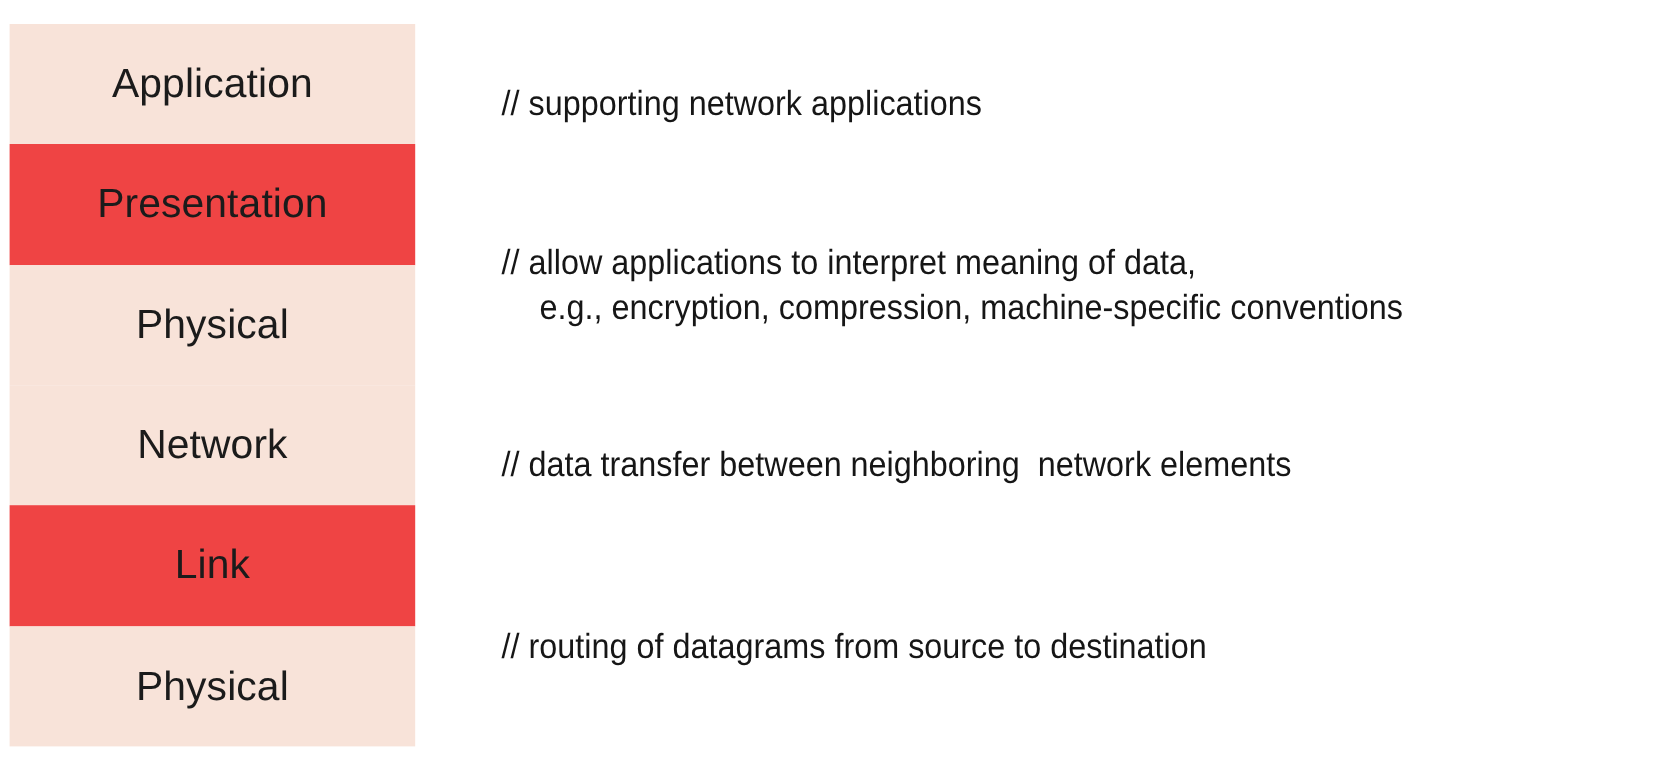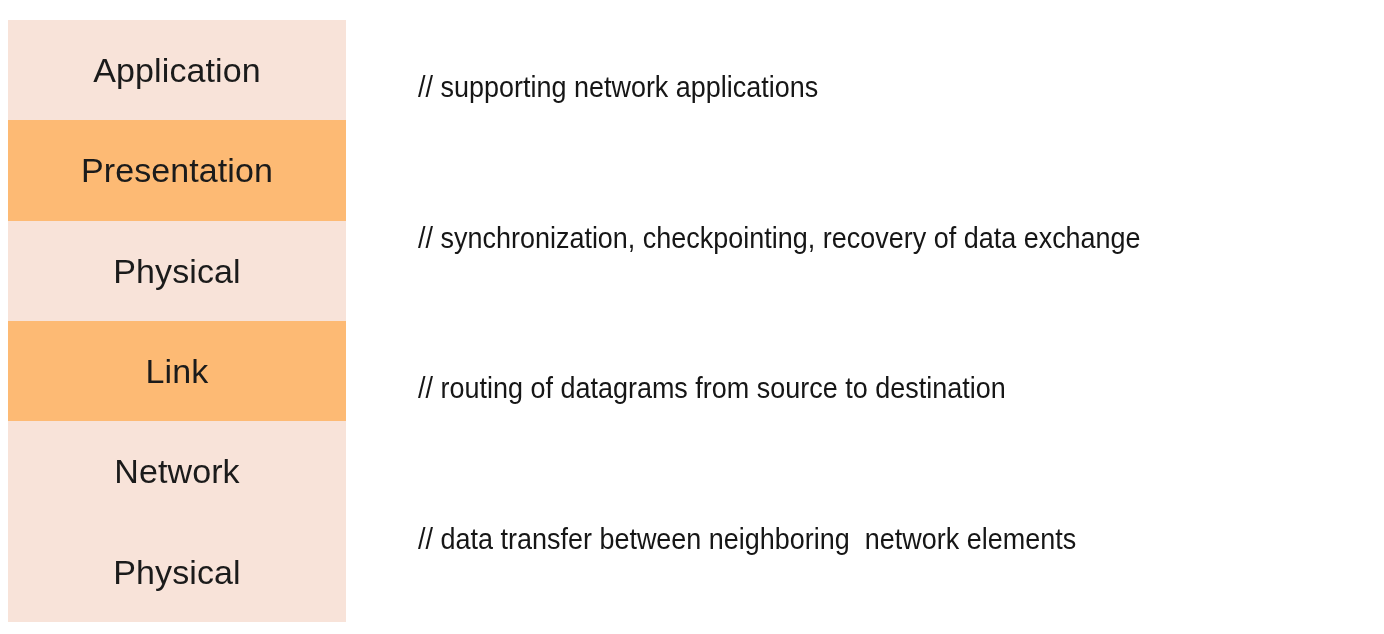--- a/index.html
+++ b/index.html
@@ -37,21 +37,21 @@
 
   .layer-bar {
     flex: 1 1 0;
     display: flex;
     align-items: center;
     justify-content: center;
     min-height: 0;
   }
 
   .layer-bar.tone-dark  { background: #f8e3d9; }
-  .layer-bar.tone-light { background: #fdba74; }
+  .layer-bar.tone-light { background: #ef4444; }
 
   .layer-name {
     font-family: "Liberation Sans", "DejaVu Sans", sans-serif;
     font-size: 34px;
     font-weight: 400;
     line-height: 1;
     color: #1b1b1b;
     letter-spacing: 0.1px;
     white-space: nowrap;
   }
@@ -98,39 +98,40 @@
   <div class="layer-stack">
     <div class="layer-bar tone-dark">
       <span class="layer-name">Application</span>
     </div>
     <div class="layer-bar tone-light">
       <span class="layer-name">Presentation</span>
     </div>
     <div class="layer-bar tone-dark">
       <span class="layer-name">Physical</span>
     </div>
+    <div class="layer-bar tone-dark">
+      <span class="layer-name">Network</span>
+    </div>
     <div class="layer-bar tone-light">
       <span class="layer-name">Link</span>
-    </div>
-    <div class="layer-bar tone-dark">
-      <span class="layer-name">Network</span>
     </div>
     <div class="layer-bar tone-dark">
       <span class="layer-name">Physical</span>
     </div>
   </div>
 
   <div class="desc-stack">
     <div class="desc-row">
       <div class="desc-line">// supporting network applications</div>
     </div>
     <div class="desc-row">
-      <div class="desc-line">// synchronization, checkpointing, recovery of data exchange</div>
+      <div class="desc-line">// allow applications to interpret meaning of data,</div>
+      <div class="desc-line indent">e.g., encryption, compression, machine-specific conventions</div>
+    </div>
+    <div class="desc-row">
+      <div class="desc-line">// data transfer between neighboring  network elements</div>
     </div>
     <div class="desc-row">
       <div class="desc-line">// routing of datagrams from source to destination</div>
-    </div>
-    <div class="desc-row">
-      <div class="desc-line">// data transfer between neighboring  network elements</div>
     </div>
   </div>
 
 </div>
 
 </body></html>

